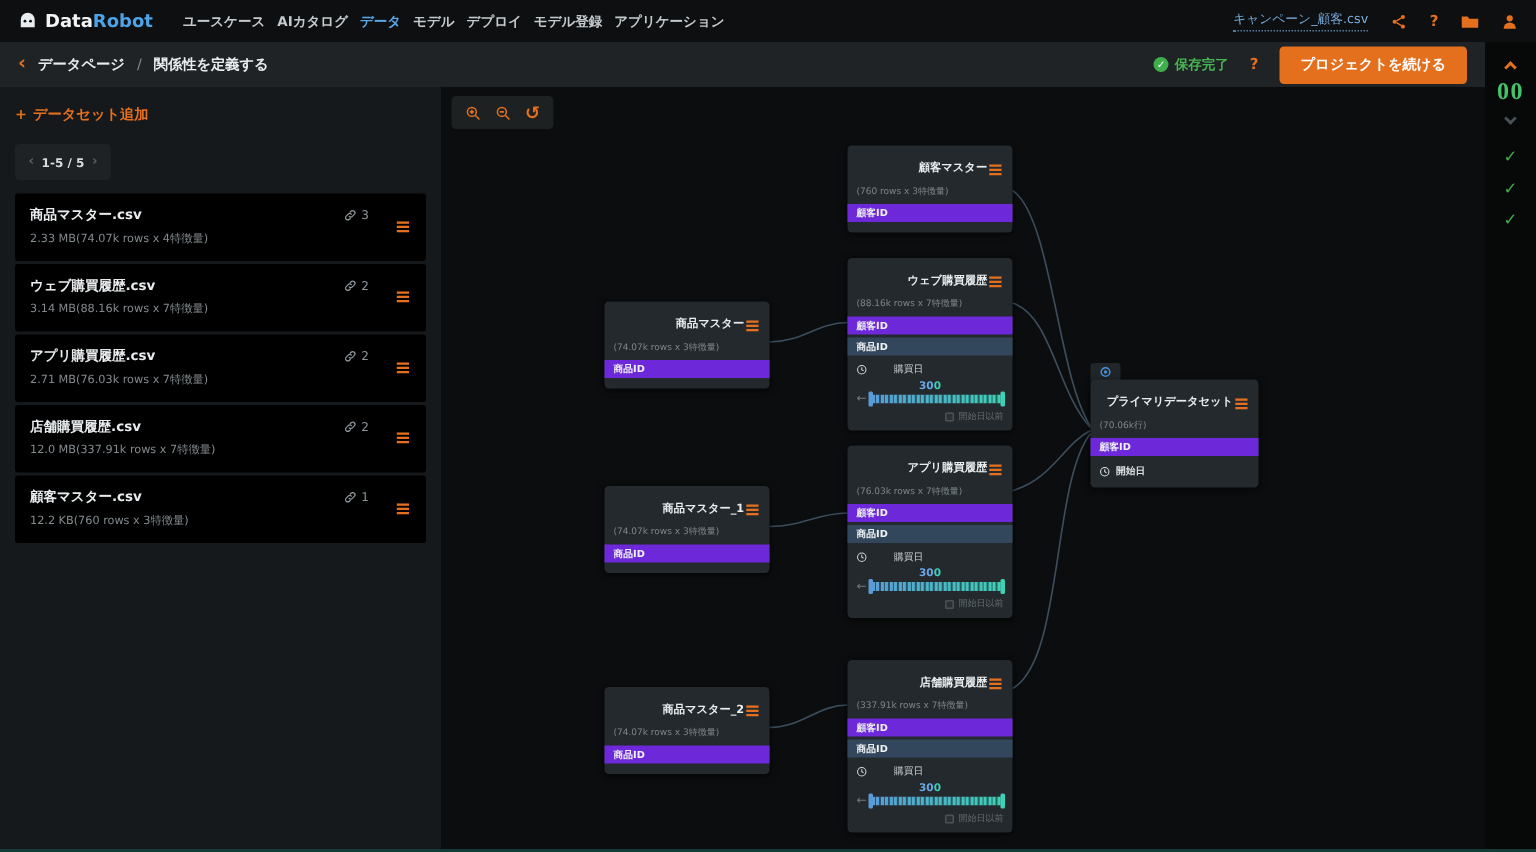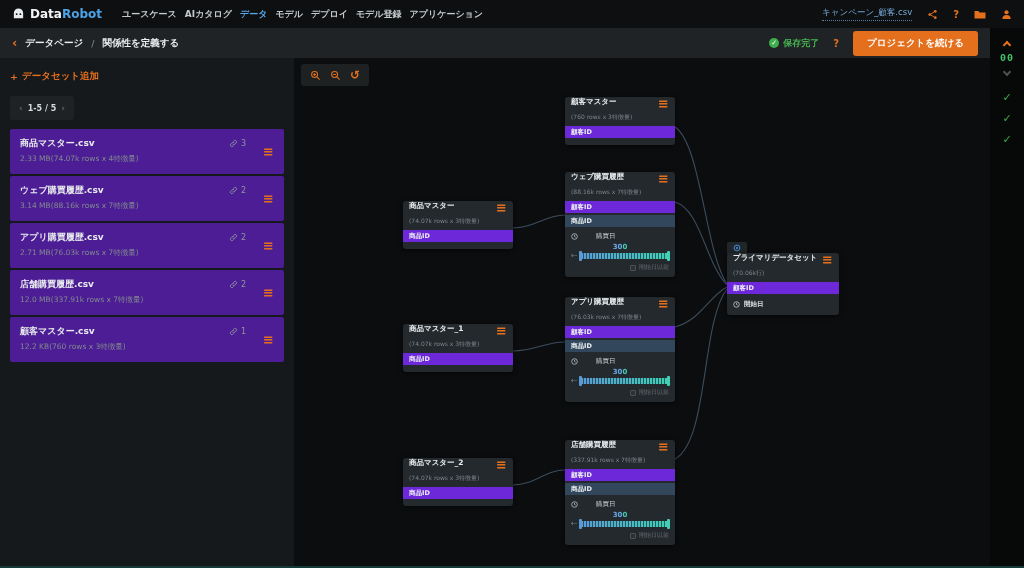--- a/index.html
+++ b/index.html
@@ -38,36 +38,36 @@
   
   .sidebar{width:295px;background:#16191b;padding:12px 10px 0 10px;border-right:1px solid #0a0c0d}
   .addlink{color:#e4701e;font-size:9.5px;font-weight:bold;cursor:pointer;display:flex;align-items:center;gap:4px}
   .searchrow{display:flex;gap:7px;margin-top:13px}
   .searchbox{flex:1;display:flex;align-items:center;background:#1e2224;border:1px solid #272b2d;border-radius:3px;height:24px;padding:0 7px;gap:5px}
   .searchbox input{flex:1;background:transparent;border:none;outline:none;color:#c6cdd0;font-size:8.5px;font-family:inherit;min-width:0}
   .searchbox input::placeholder{color:#737c80}
   .pager{width:64px;height:24px;background:#1e2224;border-radius:3px;display:flex;align-items:center;justify-content:center;gap:5px;font-size:8px;font-weight:bold;color:#d7dcde}
   .pgchev{color:#5c6468;font-size:9px;cursor:pointer}
   .dslist{margin-top:9px}
-  .dscard{position:relative;background:#4c1d95;border-radius:2px;height:45px;margin-bottom:2px;padding:8px 10px;cursor:pointer}
+  .dscard{position:relative;background:#000000;border-radius:2px;height:45px;margin-bottom:2px;padding:8px 10px;cursor:pointer}
   .dsname{font-size:9px;font-weight:bold;color:#e8ecee}
   .dsmeta{font-size:7.5px;color:#828a8e;margin-top:4px}
   .dslinks{position:absolute;right:38px;top:10px;display:flex;align-items:center;gap:3px;color:#8d969b;font-size:8px}
   .burger{color:#e4701e;font-size:13px;font-weight:bold;line-height:1;cursor:pointer}
   .dscard .burger{position:absolute;right:10px;top:16px}
 
   
   .canvas{flex:1;position:relative;background:#0b0d0e}
   .edges{position:absolute;left:0;top:0;z-index:1}
   .cvtoolbar{position:absolute;left:6px;top:6px;background:#1d2122;border-radius:3px;display:flex;gap:9px;padding:5px 9px;z-index:3;align-items:center}
   .cvtoolbar .ticon{color:#e4701e;cursor:pointer;display:flex;align-items:center}
   .resetglyph{font-size:12px;font-weight:bold;line-height:1}
 
   .node{position:absolute;width:110px;background:#24292d;border-radius:3px;box-shadow:0 1px 5px rgba(0,0,0,.65);z-index:2;padding-bottom:5px;cursor:grab}
-  .node-hd{padding:0 6px 3px 6px;display:flex;justify-content:space-between;align-items:flex-start}
+  .node-hd{padding:10px 6px 3px 6px;display:flex;justify-content:flex-end;align-items:flex-start}
   .node-t{font-size:7.5px;font-weight:bold;color:#e9edef;line-height:1.25}
   .node-sub{font-size:6px;color:#7d868b;padding:0 6px 4px 6px}
   .nrow{height:12px;line-height:12px;padding:0 6px;font-size:6.5px;font-weight:bold;color:#eef2f4;margin-bottom:2px}
   .rk{background:#6d28d9}
   .ra{background:#33475c}
   .slider{padding:2px 6px 0 6px}
   .sl-head{display:flex;align-items:center;gap:18px;font-size:6.5px;font-weight:normal;color:#cfd6d9;margin-top:1px}
   .sl-vals{display:flex;justify-content:center;font-size:7px;font-weight:bold;margin-top:2px;padding:0 1px}
   .sl-vals .vl{color:#6aa9e9}.sl-vals .vr{color:#3fd0b5}
   .sl-trackrow{display:flex;align-items:center;gap:2px;margin-top:1px}
@@ -80,21 +80,21 @@
   .noteic{width:6px;height:6px;background:#2a3034;border:1px solid #4a5256;border-radius:1px}
   .notetx{font-size:6px;color:#646d71}
   .daterow{display:flex;align-items:center;gap:4px;padding:0 6px;margin-top:4px;font-size:6.5px;font-weight:bold;color:#dde2e4;height:12px}
   .p-badge{position:absolute;left:432px;top:184px;width:20px;height:12px;background:#20262a;border-radius:2px 2px 0 0;display:flex;align-items:center;justify-content:center;z-index:2}
 
   
   .rail{width:34px;background:#070909;display:flex;flex-direction:column;align-items:center;padding-top:14px}
   .chev{width:6px;height:6px;cursor:pointer}
   .chev-up{border-left:2px solid #e4701e;border-top:2px solid #e4701e;transform:rotate(45deg)}
   .chev-dn{border-left:2px solid #4a5154;border-top:2px solid #4a5154;transform:rotate(225deg);margin-top:5px}
-  .counter{font-family:Liberation Mono, monospace;font-size:10px;font-weight:bold;color:#43c46a;letter-spacing:1px;margin-top:5px}
+  .counter{font-family:Liberation Serif, serif;font-size:16px;font-weight:bold;color:#43c46a;letter-spacing:1px;margin-top:5px}
   .railck{color:#3fae4c;font-size:11px;font-weight:bold}
   .railck.first{margin-top:16px}
   .railck + .railck{margin-top:8px}
 </style>
 </head>
 <body>
 
 <div class="topnav">
   <div class="logo">
     <svg width="13" height="13" viewBox="0 0 14 14">

